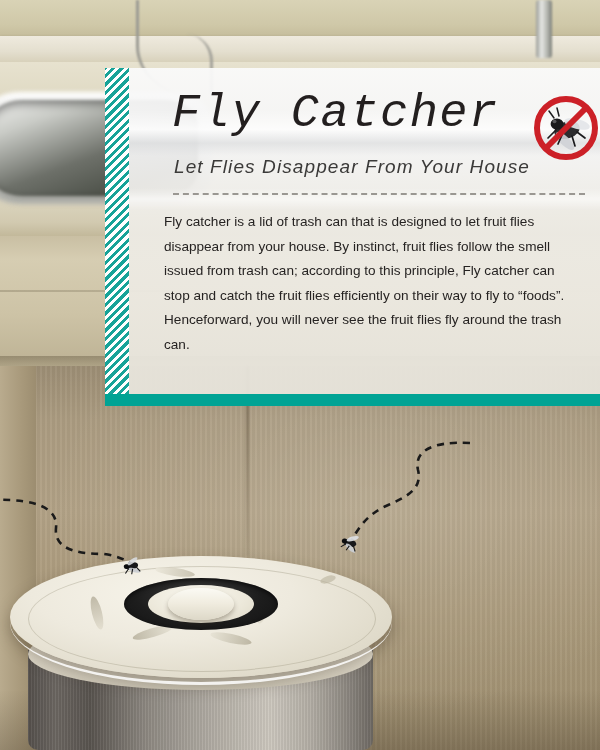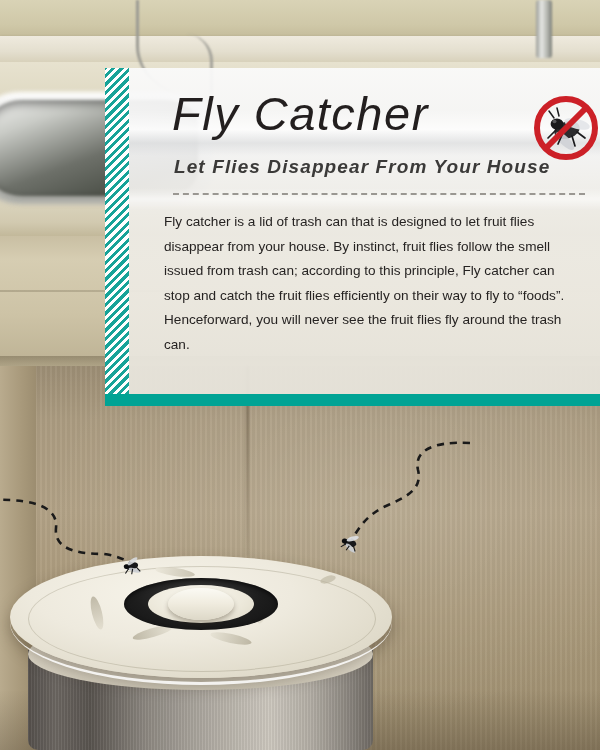--- a/index.html
+++ b/index.html
@@ -211,26 +211,27 @@
 
   .title {
     position: absolute; left: 44px; top: 22px;
     font-size: 47px;
     font-style: italic;
     font-weight: 300;
     color: #231f1f;
     letter-spacing: 1.5px;
     white-space: nowrap;
     line-height: 1;
+    font-family: Liberation Mono, monospace;
   }
   .subtitle {
     position: absolute; left: 46px; top: 88px;
     font-size: 19px;
     font-style: italic;
-    font-weight: 700;
+    font-weight: 400;
     color: #3b3a39;
     letter-spacing: 1.1px;
     white-space: nowrap;
   }
   .divider {
     position: absolute; left: 45px; top: 125px; width: 412px; height: 0;
     border-top: 2px dashed #9a9792;
   }
   .body-text {
     position: absolute; left: 36px; top: 142px; width: 412px;

